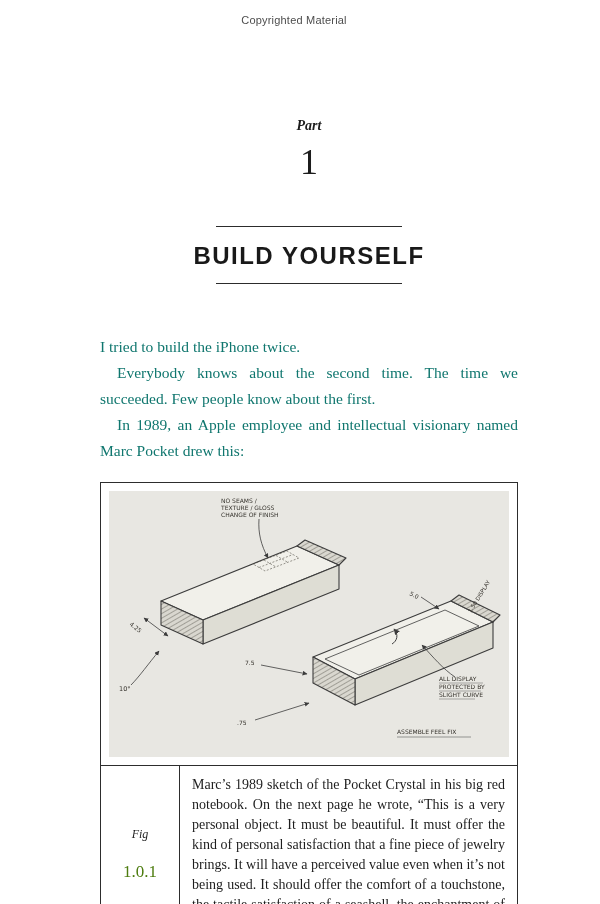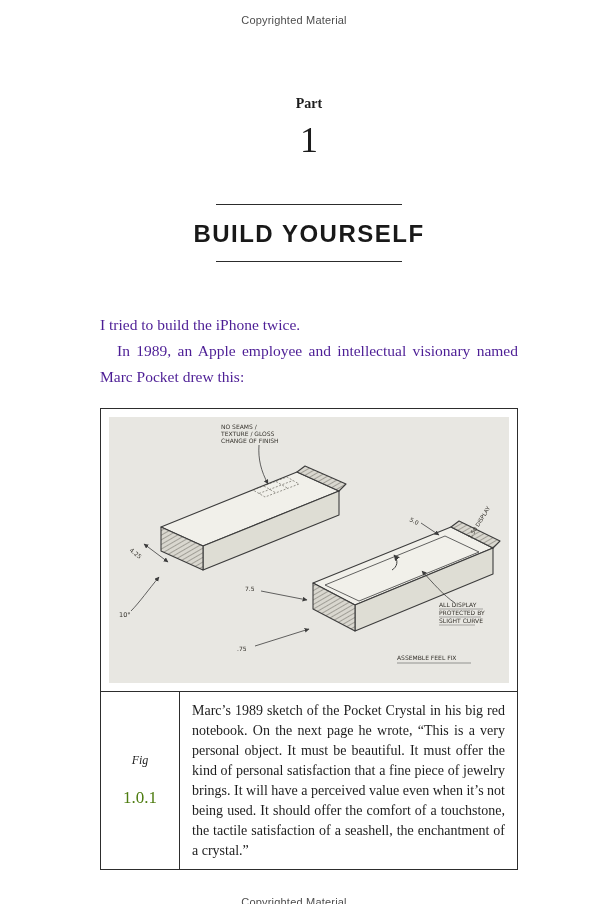--- a/index.html
+++ b/index.html
@@ -12,35 +12,35 @@
   .copyright {
     text-align: center; font-family: "Liberation Sans", sans-serif;
     font-size: 11px; color: #4d4d4d; letter-spacing: 0.2px;
   }
   .copyright.top { padding-top: 14px; }
   .copyright.bottom { margin-top: 26px; }
 
   .content { width: 418px; margin: 0 0 0 100px; }
 
   .part-label {
-    margin-top: 70px; text-align: center;
-    font-weight: 600; font-size: 14px; color: #1c1c1c;
+    margin-top: 92px; text-align: center;
+    font-style: italic; font-weight: 600; font-size: 14px; color: #1c1c1c;
   }
   .part-number { text-align: center; font-size: 36px; line-height: 40px; margin-top: 8px; color: #1c1c1c; }
 
   .title-rule { border: none; border-top: 1.5px solid #2c2c2c; width: 186px; }
   .rule-top { margin: 44px auto 0; }
   .rule-bottom { margin: 13px auto 0; }
   .chapter-title {
     margin: 15px 0 0; text-align: center;
     font-family: "Liberation Sans", sans-serif; font-weight: 700;
     font-size: 24px; letter-spacing: 1.5px; color: #191919;
   }
 
-  .body-text { margin-top: 50px; font-size: 15.5px; line-height: 26px; text-align: justify; color: #4c1d95; }
+  .body-text { margin-top: 50px; font-size: 15.5px; line-height: 26px; text-align: justify; color: #0f766e; }
   .body-text p { margin: 0; }
   .body-text p.indent { text-indent: 17px; }
 
   figure.figure-box {
     margin: 18px 0 0; width: 418px; box-sizing: border-box;
     border: 1.5px solid #2d2d2d; background: #ffffff;
   }
   .sketch { margin: 8px; height: 266px; background: #e8e7e2; }
   .sketch svg { display: block; width: 100%; height: 100%; }
 
@@ -71,20 +71,21 @@
 
     <div class="part-label">Part</div>
     <div class="part-number">1</div>
 
     <hr class="title-rule rule-top">
     <h1 class="chapter-title">BUILD YOURSELF</h1>
     <hr class="title-rule rule-bottom">
 
     <div class="body-text">
       <p>I tried to build the iPhone twice.</p>
+      <p class="indent">Everybody knows about the second time. The time we succeeded. Few people know about the first.</p>
       <p class="indent">In 1989, an Apple employee and intellectual visionary named Marc Pocket drew this:</p>
     </div>
 
     <figure class="figure-box">
       <div class="sketch">
         <svg viewBox="0 0 400 266" preserveAspectRatio="none" aria-hidden="true">
           <defs>
             <pattern id="hatch" patternUnits="userSpaceOnUse" width="4" height="4" patternTransform="rotate(60)">
               <rect width="4" height="4" fill="#d9d7cf"></rect>
               <line x1="0" y1="0" x2="0" y2="4" stroke="#5b5850" stroke-width="0.9"></line>

